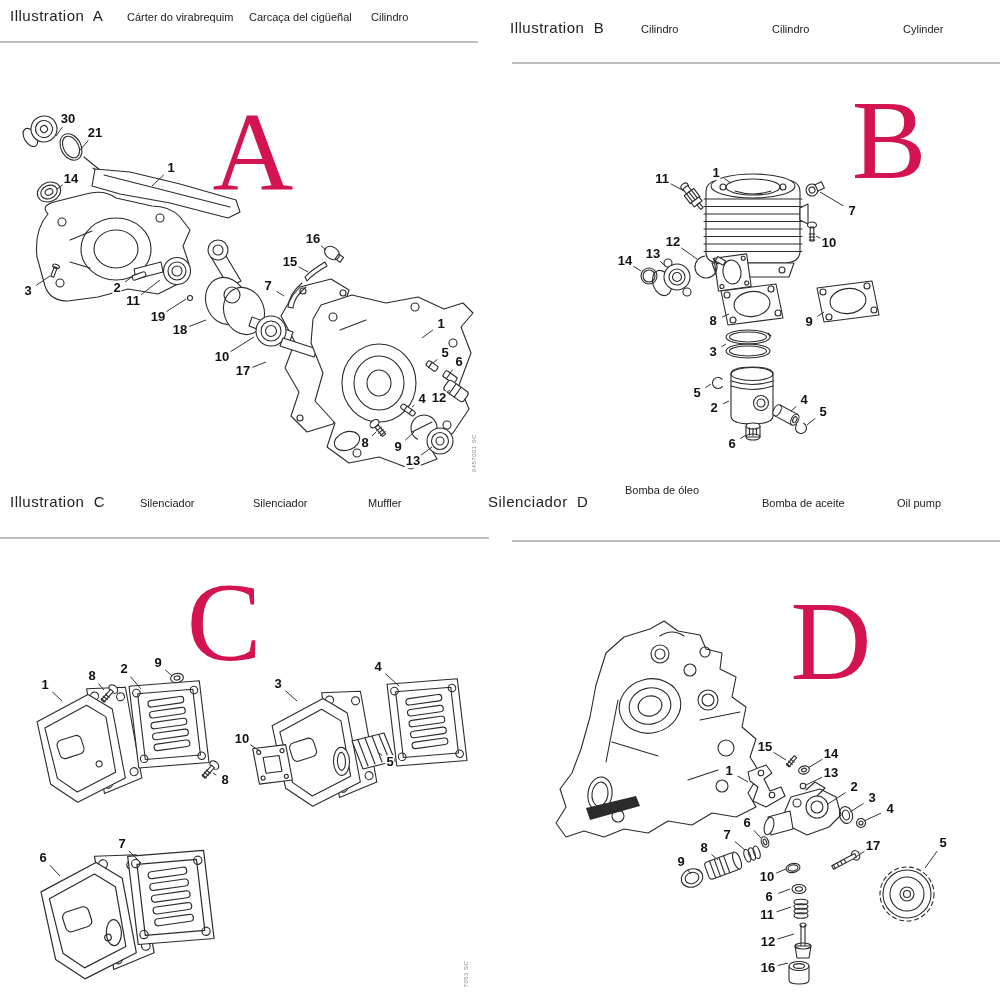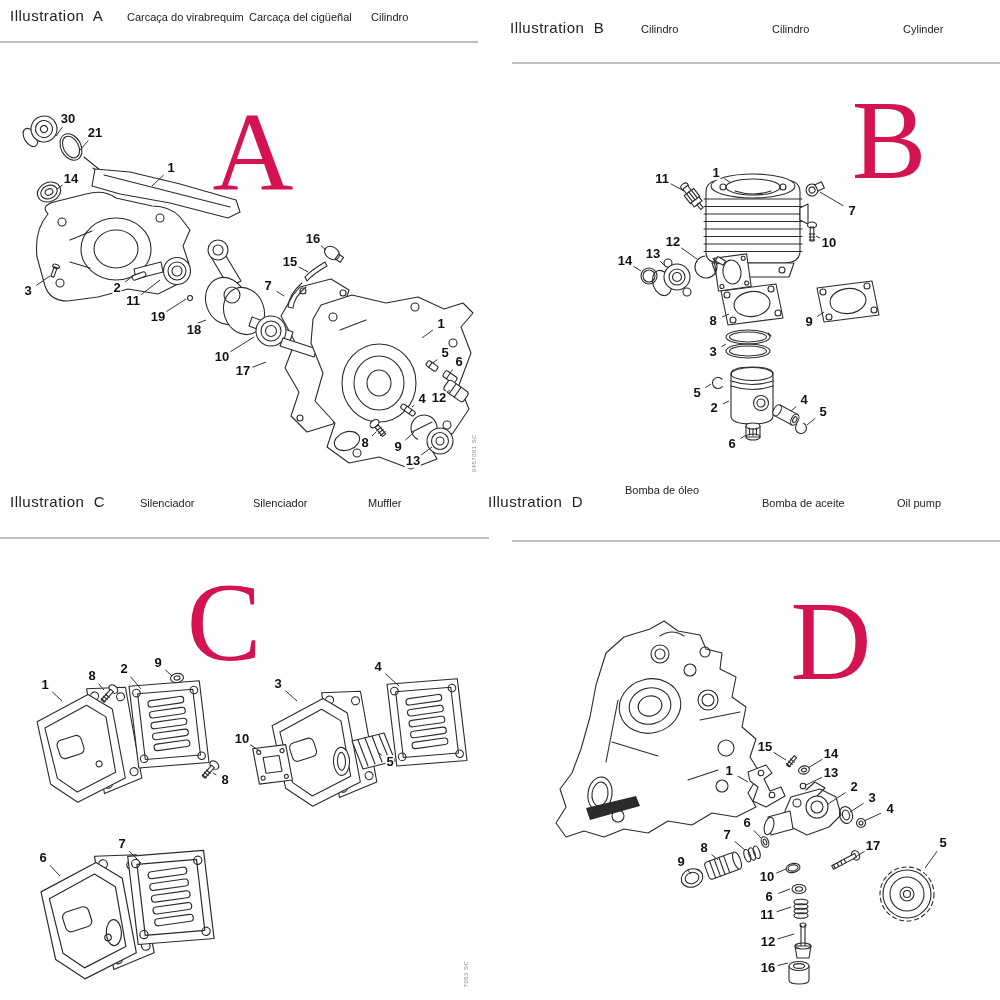--- a/index.html
+++ b/index.html
@@ -19,38 +19,38 @@
   .ln *{fill:none;stroke:#2b2b2b;stroke-width:1.1;stroke-linejoin:round;stroke-linecap:round;}
   .wh{fill:#ffffff !important;}
   #leaders line{stroke:#333;stroke-width:1;}
 </style>
 </head>
 <body>
 
 <div class="page" id="page">
 
   <span class="hdr-title" style="left:10px;top:7px">Illustration  A</span>
-  <span class="hdr-name" style="left:127px;top:11px">Carcaça do virabrequim</span>
+  <span class="hdr-name" style="left:127px;top:11px">Cárter do virabrequim</span>
   <span class="hdr-name" style="left:249px;top:11px">Carcaça del cigüeñal</span>
   <span class="hdr-name" style="left:371px;top:11px">Cilindro</span>
   <div class="rule" style="left:0;top:41px;width:478px"></div>
 
   <span class="hdr-title" style="left:510px;top:19px">Illustration  B</span>
   <span class="hdr-name" style="left:641px;top:23px">Cilindro</span>
   <span class="hdr-name" style="left:772px;top:23px">Cilindro</span>
   <span class="hdr-name" style="left:903px;top:23px">Cylinder</span>
   <div class="rule" style="left:512px;top:62px;width:488px"></div>
 
   <span class="hdr-title" style="left:10px;top:493px">Illustration  C</span>
   <span class="hdr-name" style="left:140px;top:497px">Silenciador</span>
   <span class="hdr-name" style="left:253px;top:497px">Silenciador</span>
   <span class="hdr-name" style="left:368px;top:497px">Muffler</span>
   <div class="rule" style="left:0;top:537px;width:489px"></div>
 
-  <span class="hdr-title" style="left:488px;top:493px">Illustration  D</span>
+  <span class="hdr-title" style="left:488px;top:493px">Silenciador  D</span>
   <span class="hdr-name" style="left:625px;top:484px">Bomba de óleo</span>
   <span class="hdr-name" style="left:762px;top:497px">Bomba de aceite</span>
   <span class="hdr-name" style="left:897px;top:497px">Oil pump</span>
   <div class="rule" style="left:512px;top:540px;width:488px"></div>
 
   <span class="big-letter" style="left:253px;top:152px">A</span>
   <span class="big-letter" style="left:889px;top:140px">B</span>
   <span class="big-letter" style="left:224px;top:622px">C</span>
   <span class="big-letter" style="left:831px;top:641px">D</span>
 
@@ -575,21 +575,21 @@
   </svg>
 
 <span class="callout" style="left: 68px; top: 119px;">30</span>
     <span class="callout" style="left: 95px; top: 133px;">21</span>
     <span class="callout" style="left: 71px; top: 179px;">14</span>
     <span class="callout" style="left: 171px; top: 168px;">1</span>
     <span class="callout" style="left: 28px; top: 291px;">3</span>
     <span class="callout" style="left: 117px; top: 288px;">2</span>
     <span class="callout" style="left: 133px; top: 301px;">11</span>
     <span class="callout" style="left: 158px; top: 317px;">19</span>
-    <span class="callout" style="left: 194px; top: 330px;">18</span>
+    <span class="callout" style="left: 180px; top: 330px;">18</span>
     <span class="callout" style="left: 222px; top: 357px;">10</span>
     <span class="callout" style="left: 243px; top: 371px;">17</span>
     <span class="callout" style="left: 313px; top: 239px;">16</span>
     <span class="callout" style="left: 290px; top: 262px;">15</span>
     <span class="callout" style="left: 268px; top: 286px;">7</span>
     <span class="callout" style="left: 441px; top: 324px;">1</span>
     <span class="callout" style="left: 445px; top: 353px;">5</span>
     <span class="callout" style="left: 459px; top: 362px;">6</span>
     <span class="callout" style="left: 439px; top: 398px;">12</span>
     <span class="callout" style="left: 422px; top: 399px;">4</span>

